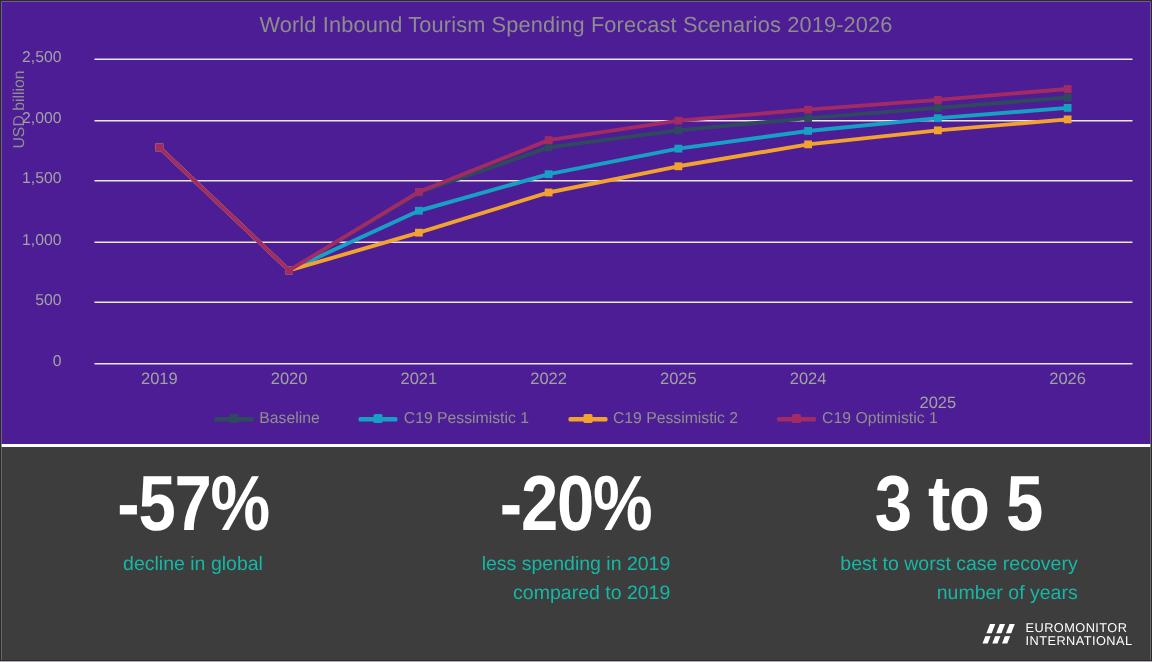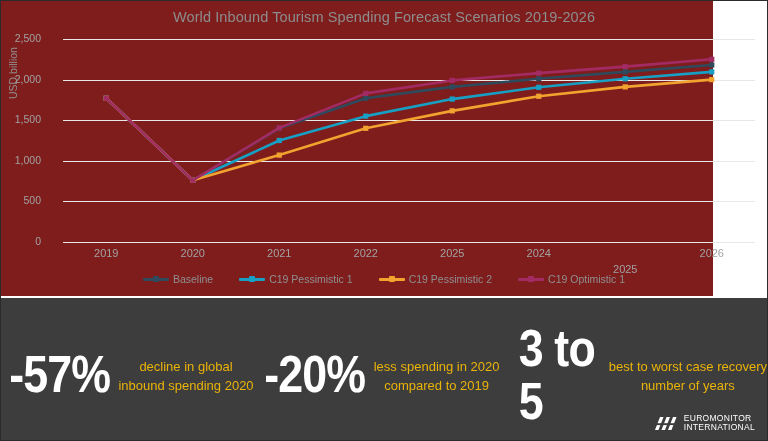--- a/index.html
+++ b/index.html
@@ -13,22 +13,22 @@
     position: relative;
     width: 768px; height: 441px;
     background: #ffffff;
     border: 1px solid #2b2b2b;
   }
 
   
   .chart-panel {
     position: absolute;
     left: 0; top: 0;
-    width: 712px; height: 295px;
-    background: #7f1d1d;
+    width: 766px; height: 295px;
+    background: #4c1d95;
   }
   .chart-title {
     position: absolute;
     left: 0; top: 8px;
     width: 766px;
     text-align: center;
     font-size: 14.5px;
     color: #8d8d8d;
     letter-spacing: 0.1px;
     white-space: nowrap;
@@ -127,48 +127,48 @@
   .stats-bar {
     position: absolute;
     left: 0; top: 297px;
     width: 766px; height: 142px;
     background: #3d3d3d;
     display: flex;
   }
   .stat {
     flex: 1;
     display: flex;
-    flex-direction: row;
+    flex-direction: column;
     align-items: center;
     padding-top: 12px;
   }
   .stat-value {
     font-size: 52px;
     font-weight: 700;
     color: #ffffff;
     line-height: 1.02;
     letter-spacing: -1px;
     font-family: "Liberation Sans Narrow", "Liberation Sans", sans-serif;
     transform: scaleX(0.86);
   }
   .stat-line {
     font-size: 13px;
-    color: #eab308;
+    color: #14b8a6;
     line-height: 1.45;
-    text-align: center;
+    text-align: right;
     white-space: nowrap;
   }
   .stat-lines { margin-top: 4px; }
 
   
   .logo {
     position: absolute;
     right: 12px; bottom: 8px;
     display: flex;
-    align-items: flex-end;
+    align-items: flex-start;
     gap: 5px;
   }
   .logo-mark {
     display: block;
   }
   .logo-text {
     display: flex;
     flex-direction: column;
     line-height: 1.05;
   }
@@ -287,27 +287,26 @@
           <span class="legend-label">C19 Optimistic 1</span>
         </div>
       </div>
   </div>
 
   <div class="stats-bar" id="stats-layer">
       <div class="stat">
         <div class="stat-value">-57%</div>
         <div class="stat-lines">
           <div class="stat-line">decline in global</div>
-          <div class="stat-line">inbound spending 2020</div>
         </div>
       </div>
       <div class="stat">
         <div class="stat-value">-20%</div>
         <div class="stat-lines">
-          <div class="stat-line">less spending in 2020</div>
+          <div class="stat-line">less spending in 2019</div>
           <div class="stat-line">compared to 2019</div>
         </div>
       </div>
       <div class="stat">
         <div class="stat-value">3 to 5</div>
         <div class="stat-lines">
           <div class="stat-line">best to worst case recovery</div>
           <div class="stat-line">number of years</div>
         </div>
       </div>

